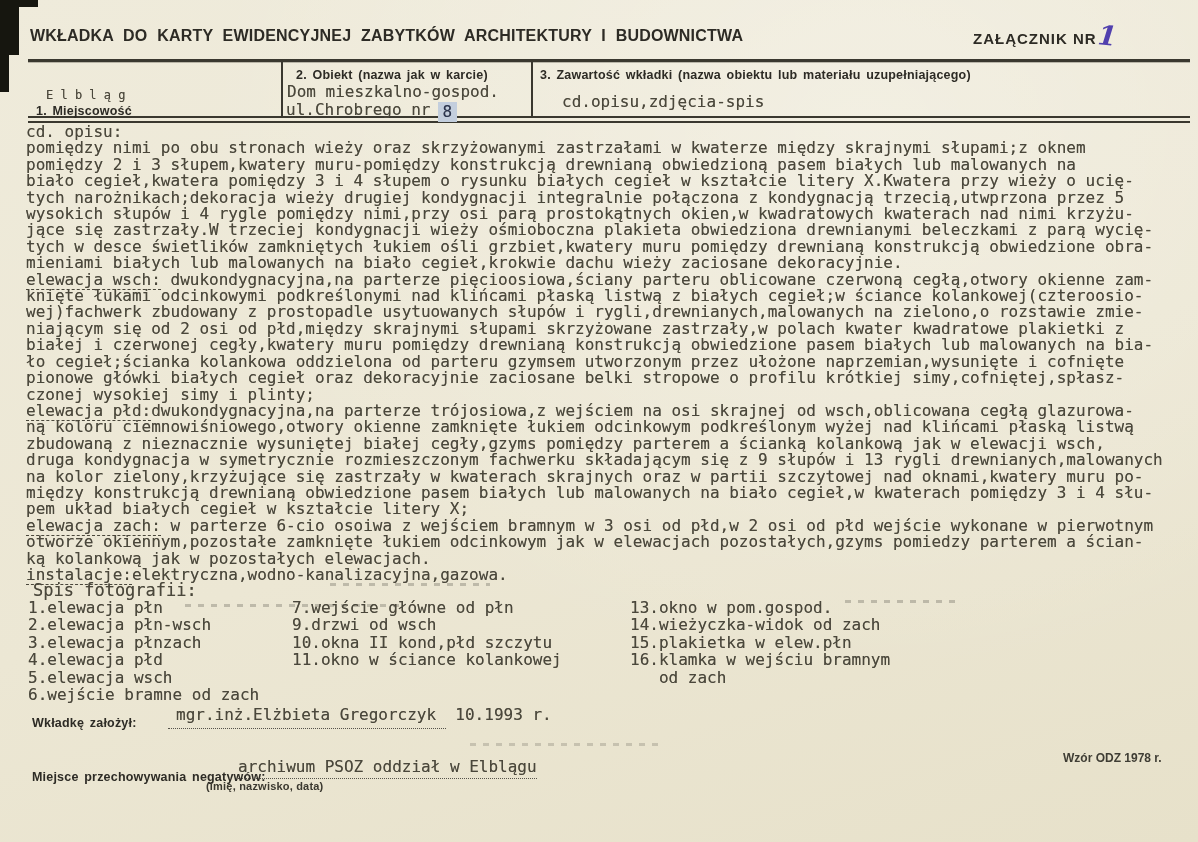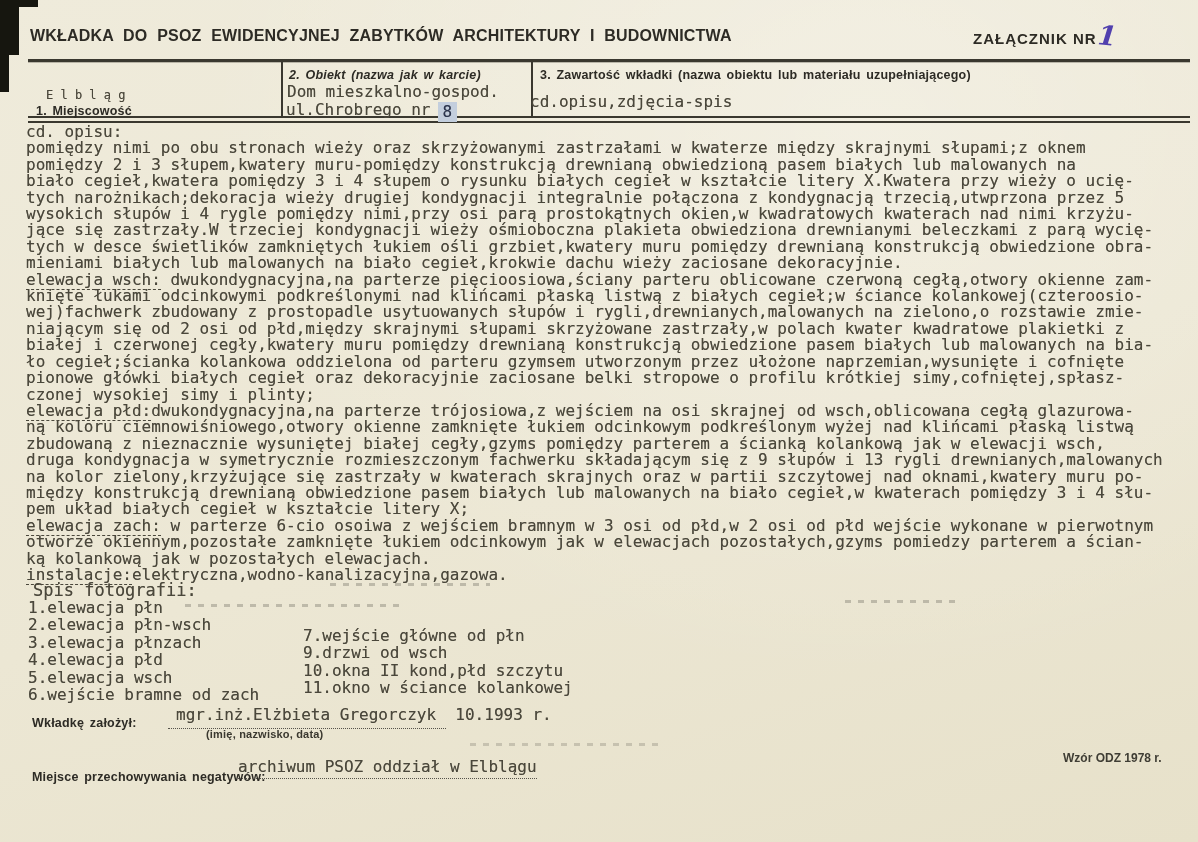--- a/index.html
+++ b/index.html
@@ -21,39 +21,39 @@
          font-style:italic; font-weight:bold; font-size:27px; color:#5140ae;
          transform:rotate(6deg);}
   .rule-top{left:28px; top:59px; width:1162px; height:3px; background:#3a382f;
          box-shadow:0 1px 0 rgba(58,56,47,0.3);}
   .rule-bottom{left:28px; top:116px; width:1162px; height:7px; box-sizing:border-box;
          border-top:2px solid #3a382f; border-bottom:2px solid #3a382f;}
   .vline{top:62px; height:54px; width:2px; background:#3a382f;}
   .v1{left:281px;} .v2{left:531px;}
   .flabel{font-size:12.5px; font-weight:bold; color:#2d2b25; letter-spacing:0.2px;
          word-spacing:2px;}
-  .fl1{left:36px; top:68px;margin-top:36px;} .fl2{left:289px; top:68px;font-style:italic;} .fl3{left:540px; top:68px;}
+  .fl1{left:36px; top:68px;margin-top:36px;} .fl2{left:296px; top:68px;} .fl3{left:540px; top:68px;}
   .fv1{left:46px; top:88px; font-size:12px;}
   .fv2a{left:287px; top:82px; font-size:16px;}
   .fv2b{left:286px; top:100px; font-size:16px;}
-  .fv3{left:530px; top:92px; font-size:16px;}
+  .fv3{left:562px; top:92px; font-size:16px;}
   .patch{display:inline-block; background:#c3cedd; color:#2b3550;
          padding:0 5px 1px 5px; margin-left:7px; transform:translateY(2px);}
   .bodytext{left:26px; top:124px; width:1164px; font-size:16px; line-height:16.4px;}
   .bline{white-space:pre;}
   .u{border-bottom:1.6px dashed #4a473b; padding-bottom:0.5px;text-align:right;}
   .photos-heading{left:33px; top:580px; font-size:17px;}
   .pcol{top:599px; font-size:16px; line-height:17.4px;}
-  .pc1{left:28px;} .pc2{left:303px;margin-top:28px;} .pc3{left:630px;}
+  .pc1{left:28px;} .pc2{left:292px;} .pc3{left:630px;}
   .pitem{white-space:pre;}
   .founder-label{left:32px; top:716px; font-size:12.5px; font-weight:bold;}
   .founder-value{left:176px; top:705px; font-size:16px;}
   .dotline{left:168px; top:728px; width:278px; height:0;
          border-bottom:1.6px dotted #55524a;}
-  .founder-caption{left:206px; top:728px; font-size:11px; font-weight:bold;
+  .founder-caption{left:206px; top:780px; font-size:11px; font-weight:bold;
          letter-spacing:0.2px; color:#3a382f;}
   .neg-label{left:32px; top:762px; font-size:12.5px; font-weight:bold;margin-top:8px;}
   .neg-value{left:238px; top:757px; font-size:16px; padding-bottom:2px;
          border-bottom:1.6px dotted #55524a;}
   .model-note{left:1063px; top:751px; font-size:12px; font-weight:bold; color:#3f3d34;}
   .corner{background:#16160f;}
   .c1{left:0; top:0; width:9px; height:92px;}
   .c2{left:0; top:0; width:19px; height:55px;}
   .c3{left:0; top:0; width:38px; height:7px;}
   .smudge{height:3px; opacity:0.45;
@@ -69,21 +69,21 @@
 <div class="paper">
 
   <div class="abs corner c1"></div>
   <div class="abs corner c2"></div>
   <div class="abs corner c3"></div>
   <div class="abs smudge s1"></div>
   <div class="abs smudge s2"></div>
   <div class="abs smudge s3"></div>
   <div class="abs smudge s4"></div>
 
-  <div class="abs title">WKŁADKA DO PSOZ EWIDENCYJNEJ ZABYTKÓW ARCHITEKTURY I BUDOWNICTWA</div>
+  <div class="abs title">WKŁADKA DO KARTY EWIDENCYJNEJ ZABYTKÓW ARCHITEKTURY I BUDOWNICTWA</div>
   <div class="abs attach-label">ZAŁĄCZNIK NR</div>
   <div class="abs attach-num">1</div>
 
   <div class="abs rule-top"></div>
   <div class="abs rule-bottom"></div>
   <div class="abs vline v1"></div>
   <div class="abs vline v2"></div>
 
   <div class="abs flabel fl1">1. Miejscowość</div>
   <div class="abs tw fv1">E l b l ą g</div>
@@ -93,20 +93,21 @@
   <div class="abs tw fv2b"><span>ul.Chrobrego nr</span><span class="patch tw">8</span></div>
 
   <div class="abs flabel fl3">3. Zawartość wkładki (nazwa obiektu lub materiału uzupełniającego)</div>
   <div class="abs tw fv3">cd.opisu,zdjęcia-spis</div>
 
   <div class="abs tw bodytext"><div class="bline">cd. opisu:</div><div class="bline">pomiędzy nimi po obu stronach wieży oraz skrzyżowanymi zastrzałami w kwaterze między skrajnymi słupami;z oknem</div><div class="bline">pomiędzy 2 i 3 słupem,kwatery muru-pomiędzy konstrukcją drewnianą obwiedzioną pasem białych lub malowanych na</div><div class="bline">biało cegieł,kwatera pomiędzy 3 i 4 słupem o rysunku białych cegieł w kształcie litery X.Kwatera przy wieży o ucię-</div><div class="bline">tych narożnikach;dekoracja wieży drugiej kondygnacji integralnie połączona z kondygnacją trzecią,utwprzona przez 5</div><div class="bline">wysokich słupów i 4 rygle pomiędzy nimi,przy osi parą prostokątnych okien,w kwadratowych kwaterach nad nimi krzyżu-</div><div class="bline">jące się zastrzały.W trzeciej kondygnacji wieży ośmioboczna plakieta obwiedziona drewnianymi beleczkami z parą wycię-</div><div class="bline">tych w desce świetlików zamkniętych łukiem ośli grzbiet,kwatery muru pomiędzy drewnianą konstrukcją obwiedzione obra-</div><div class="bline">mieniami białych lub malowanych na biało cegieł,krokwie dachu wieży zaciosane dekoracyjnie.</div><div class="bline"><span class="u">elewacja wsch:</span> dwukondygnacyjna,na parterze pięcioosiowa,ściany parteru oblicowane czerwoną cegłą,otwory okienne zam-</div><div class="bline">knięte łukami odcinkowymi podkreślonymi nad klińcami płaską listwą z białych cegieł;w ściance kolankowej(czteroosio-</div><div class="bline">wej)fachwerk zbudowany z prostopadle usytuowanych słupów i rygli,drewnianych,malowanych na zielono,o rozstawie zmie-</div><div class="bline">niającym się od 2 osi od płd,między skrajnymi słupami skrzyżowane zastrzały,w polach kwater kwadratowe plakietki z</div><div class="bline">białej i czerwonej cegły,kwatery muru pomiędzy drewnianą konstrukcją obwiedzione pasem białych lub malowanych na bia-</div><div class="bline">ło cegieł;ścianka kolankowa oddzielona od parteru gzymsem utworzonym przez ułożone naprzemian,wysunięte i cofnięte</div><div class="bline">pionowe główki białych cegieł oraz dekoracyjnie zaciosane belki stropowe o profilu krótkiej simy,cofniętej,spłasz-</div><div class="bline">czonej wysokiej simy i plinty;</div><div class="bline"><span class="u">elewacja płd:</span>dwukondygnacyjna,na parterze trójosiowa,z wejściem na osi skrajnej od wsch,oblicowana cegłą glazurowa-</div><div class="bline">ną koloru ciemnowiśniowego,otwory okienne zamknięte łukiem odcinkowym podkreślonym wyżej nad klińcami płaską listwą</div><div class="bline">zbudowaną z nieznacznie wysuniętej białej cegły,gzyms pomiędzy parterem a ścianką kolankową jak w elewacji wsch,</div><div class="bline">druga kondygnacja w symetrycznie rozmieszczonym fachwerku składającym się z 9 słupów i 13 rygli drewnianych,malowanych</div><div class="bline">na kolor zielony,krzyżujące się zastrzały w kwaterach skrajnych oraz w partii szczytowej nad oknami,kwatery muru po-</div><div class="bline">między konstrukcją drewnianą obwiedzione pasem białych lub malowanych na biało cegieł,w kwaterach pomiędzy 3 i 4 słu-</div><div class="bline">pem układ białych cegieł w kształcie litery X;</div><div class="bline"><span class="u">elewacja zach:</span> w parterze 6-cio osoiwa z wejściem bramnym w 3 osi od płd,w 2 osi od płd wejście wykonane w pierwotnym</div><div class="bline">otworze okiennym,pozostałe zamknięte łukiem odcinkowym jak w elewacjach pozostałych,gzyms pomiedzy parterem a ścian-</div><div class="bline">ką kolankową jak w pozostałych elewacjach.</div><div class="bline"><span class="u">instalacje:</span>elektryczna,wodno-kanalizacyjna,gazowa.</div></div>
 
   <div class="abs tw photos-heading">Spis fotografii:</div>
   <div class="abs tw pcol pc1"><div class="pitem">1.elewacja płn</div><div class="pitem">2.elewacja płn-wsch</div><div class="pitem">3.elewacja płnzach</div><div class="pitem">4.elewacja płd</div><div class="pitem">5.elewacja wsch</div><div class="pitem">6.wejście bramne od zach</div></div>
   <div class="abs tw pcol pc2"><div class="pitem">7.wejście główne od płn</div><div class="pitem">9.drzwi od wsch</div><div class="pitem">10.okna II kond,płd szczytu</div><div class="pitem">11.okno w ściance kolankowej</div></div>
+  <div class="abs tw pcol pc3"><div class="pitem">13.okno w pom.gospod.</div><div class="pitem">14.wieżyczka-widok od zach</div><div class="pitem">15.plakietka w elew.płn</div><div class="pitem">16.klamka w wejściu bramnym</div><div class="pitem">   od zach</div></div>
 
   <div class="abs flabel founder-label">Wkładkę założył:</div>
   <div class="abs tw founder-value">mgr.inż.Elżbieta Gregorczyk  10.1993 r.</div>
   <div class="abs dotline"></div>
   <div class="abs founder-caption">(imię, nazwisko, data)</div>
 
   <div class="abs flabel neg-label">Miejsce przechowywania negatywów:</div>
   <div class="abs tw neg-value">archiwum PSOZ oddział w Elblągu</div>
 
   <div class="abs model-note">Wzór ODZ 1978 r.</div>

